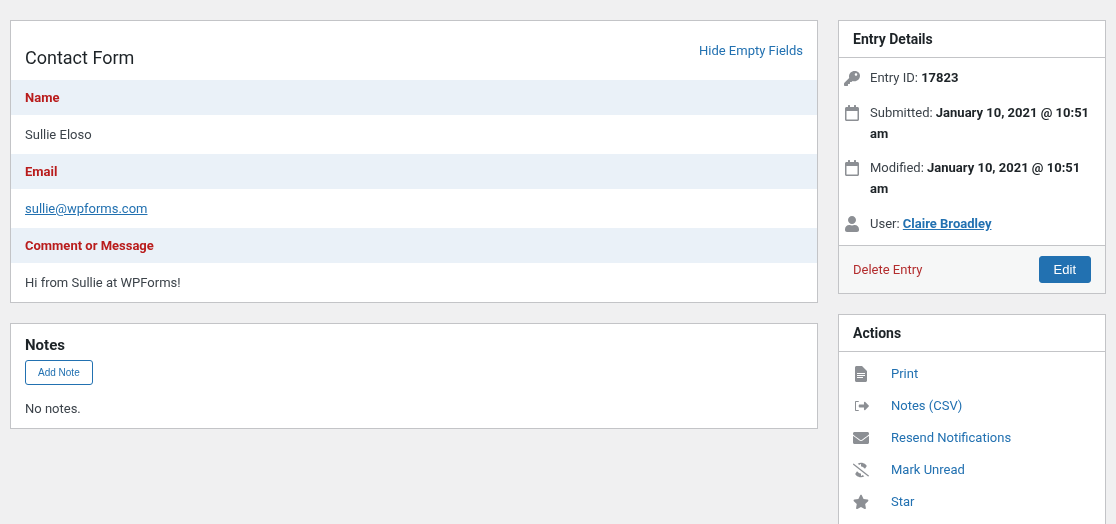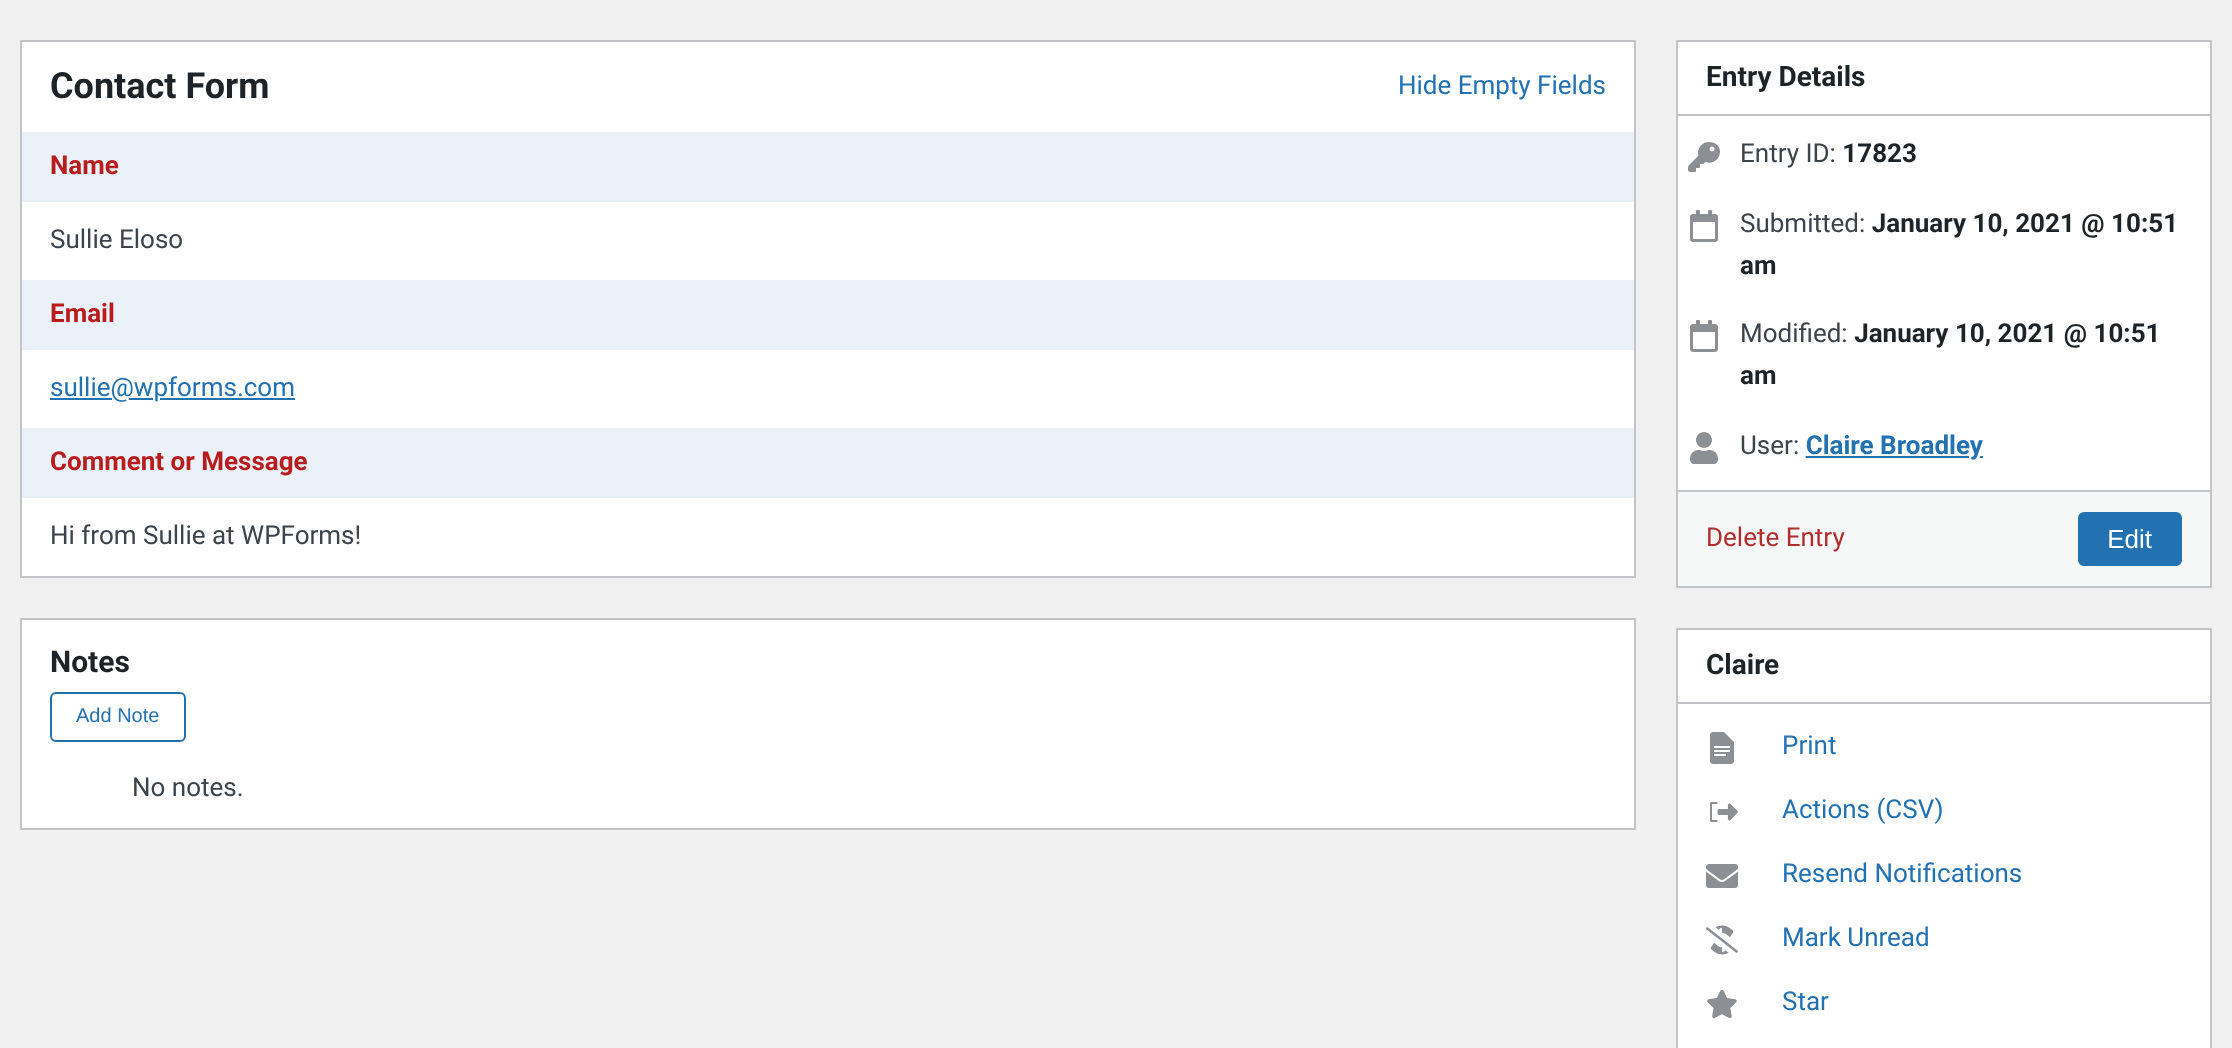--- a/index.html
+++ b/index.html
@@ -32,22 +32,23 @@
       margin-bottom: 20px;
     }
     .panel-header {
       display: flex;
       justify-content: space-between;
       align-items: center;
       padding: 12px 14px;
     }
     .panel-title {
       font-size: 18px;
-      font-weight: 700;
-      color: #1d2327;
+      font-weight: 400;
+      color: #1d2327;
+      margin-top: 14px;
     }
     .side-panel-header {
       border-bottom: 1px solid #c3c4c7;
       padding: 10px 14px;
     }
     .side-panel-title {
       font-size: 14px;
       font-weight: 700;
       color: #1d2327;
     }
@@ -81,21 +82,20 @@
       background: #fff;
       color: #2271b1;
       padding: 6px 12px;
       border-radius: 3px;
       cursor: pointer;
       font-size: 10px;
     }
     .notes-empty {
       margin-top: 16px;
       color: #3c434a;
-      margin-left: 41px;
     }
     .meta-row {
       display: flex;
       align-items: flex-start;
       gap: 10px;
       padding: 10px 5px;
       color: #3c434a;
       font-size: 13px;
       line-height: 1.6;
     }
@@ -228,36 +228,36 @@
       </div>
 
       <div class="panel-footer">
         <a class="danger-link">Delete Entry</a>
         <button class="btn-primary">Edit</button>
       </div>
     </div>
 
     <div class="panel">
       <div class="side-panel-header">
-        <div class="side-panel-title">Claire</div>
+        <div class="side-panel-title">Actions</div>
       </div>
       <div class="action-list">
 
         <div class="action-item">
           <svg class="icon" viewBox="0 0 384 512">
               <path d="M224 0H48C22 0 0 22 0 48v416c0 26 22 48 48 48h288c26 0 48-22 48-48V160L224 0zM64 224h256v32H64v-32zm0 64h256v32H64v-32zm0 64h192v32H64v-32z"></path>
             </svg>
           <span class="link">Print</span>
         </div>
 
         <div class="action-item">
           <svg class="icon" viewBox="0 0 512 512">
               <path d="M503 273L392 384c-15 15-41 4-41-17v-64H208c-13 0-24-11-24-24v-48c0-13 11-24 24-24h143v-64c0-21 26-32 41-17l111 111c9 10 9 25 0 36zM184 408c0 4-4 8-8 8H88c-13 0-24-11-24-24V120c0-13 11-24 24-24h88c4 0 8 4 8 8v16c0 4-4 8-8 8H96v256h80c4 0 8 4 8 8v16z"></path>
             </svg>
-          <span class="link">Actions (CSV)</span>
+          <span class="link">Notes (CSV)</span>
         </div>
 
         <div class="action-item">
           <svg class="icon" viewBox="0 0 512 512">
               <path d="M502 191c4-3 10 0 10 5v204c0 26-22 48-48 48H48c-26 0-48-22-48-48V196c0-5 6-8 10-5 22 17 52 39 154 113 21 16 57 48 92 48s71-33 92-48c102-74 132-96 154-113zM256 320c23 0 56-29 73-42 133-96 143-105 174-129 6-5 9-12 9-19v-18c0-26-22-48-48-48H48C22 64 0 86 0 112v18c0 7 3 14 9 19 31 24 41 33 174 129 17 13 50 42 73 42z"></path>
             </svg>
           <span class="link">Resend Notifications</span>
         </div>
 
         <div class="action-item">

